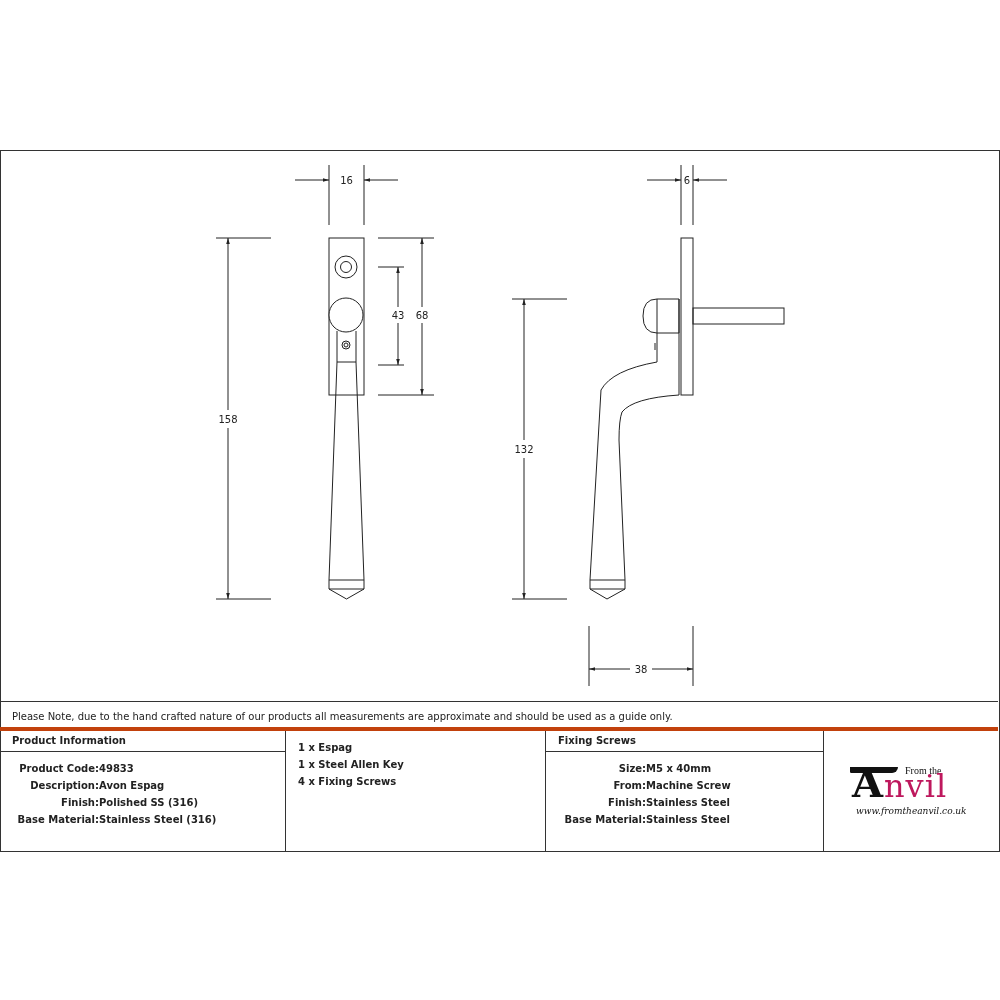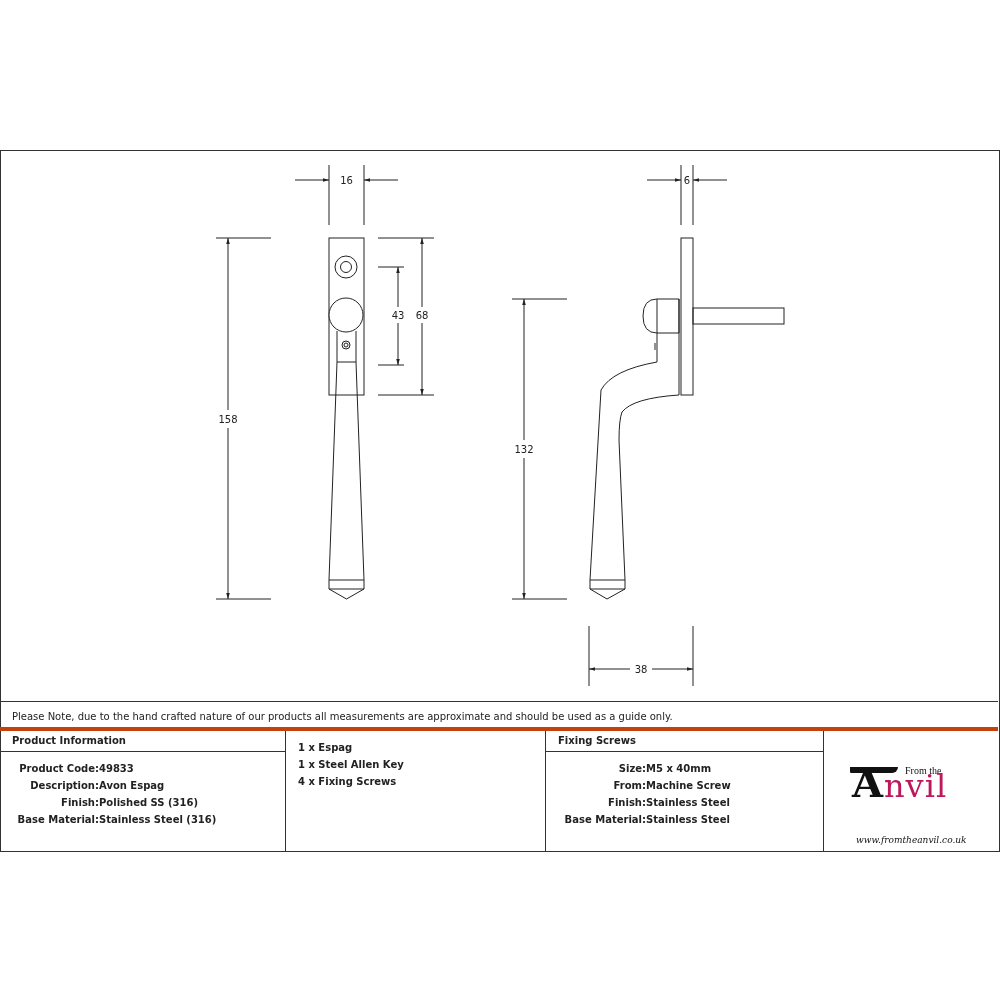--- a/index.html
+++ b/index.html
@@ -15,21 +15,21 @@
   .row .k { width: 87px; }
   .c1 { left: 0; width: 286px; border-right: 1px solid #333; }
   .c2 { left: 286px; width: 260px; border-right: 1px solid #333; }
   .c3 { left: 546px; width: 278px; border-right: 1px solid #333; }
   .c3 .row .k { width: 88px; }
   .c4 { left: 824px; width: 175px; }
   .logo { position: absolute; left: 850px; top: 763px; width: 130px; height: 60px; }
   .logo .A { position: absolute; left: 2px; top: 0; font-family: "DejaVu Serif", serif; font-weight: bold; font-size: 40px; line-height: 40px; color: #111; }
   .logo .nvil { position: absolute; left: 34px; top: 6px; font-family: "DejaVu Serif", serif; font-size: 32px; line-height: 34px; color: #be185d; letter-spacing: 1px; }
   .logo .from { position: absolute; left: 55px; top: 2px; font-family: Liberation Serif, serif; font-size: 10px; color: #111; }
-  .logo .url { position: absolute; left: 6px; top: 43px; font-family: "DejaVu Serif", serif; font-style: italic; font-size: 9px; color: #111; margin-top: 29px; }
+  .logo .url { position: absolute; left: 6px; top: 43px; font-family: "DejaVu Serif", serif; font-style: italic; font-size: 9px; color: #111; }
   .logo .anvil-top { position: absolute; left: 0; top: 4px; width: 48px; height: 6px; background: #111; border-radius: 0 0 10px 2px; }
 </style>
 </head>
 <body>
 
 <div class="sheet"></div>
 
 <svg class="drawing" width="1000" height="700" viewBox="0 0 1000 700">
   <defs>
     <marker id="arr" viewBox="0 0 10 10" refX="10" refY="5" markerWidth="6" markerHeight="6" orient="auto-start-reverse">

